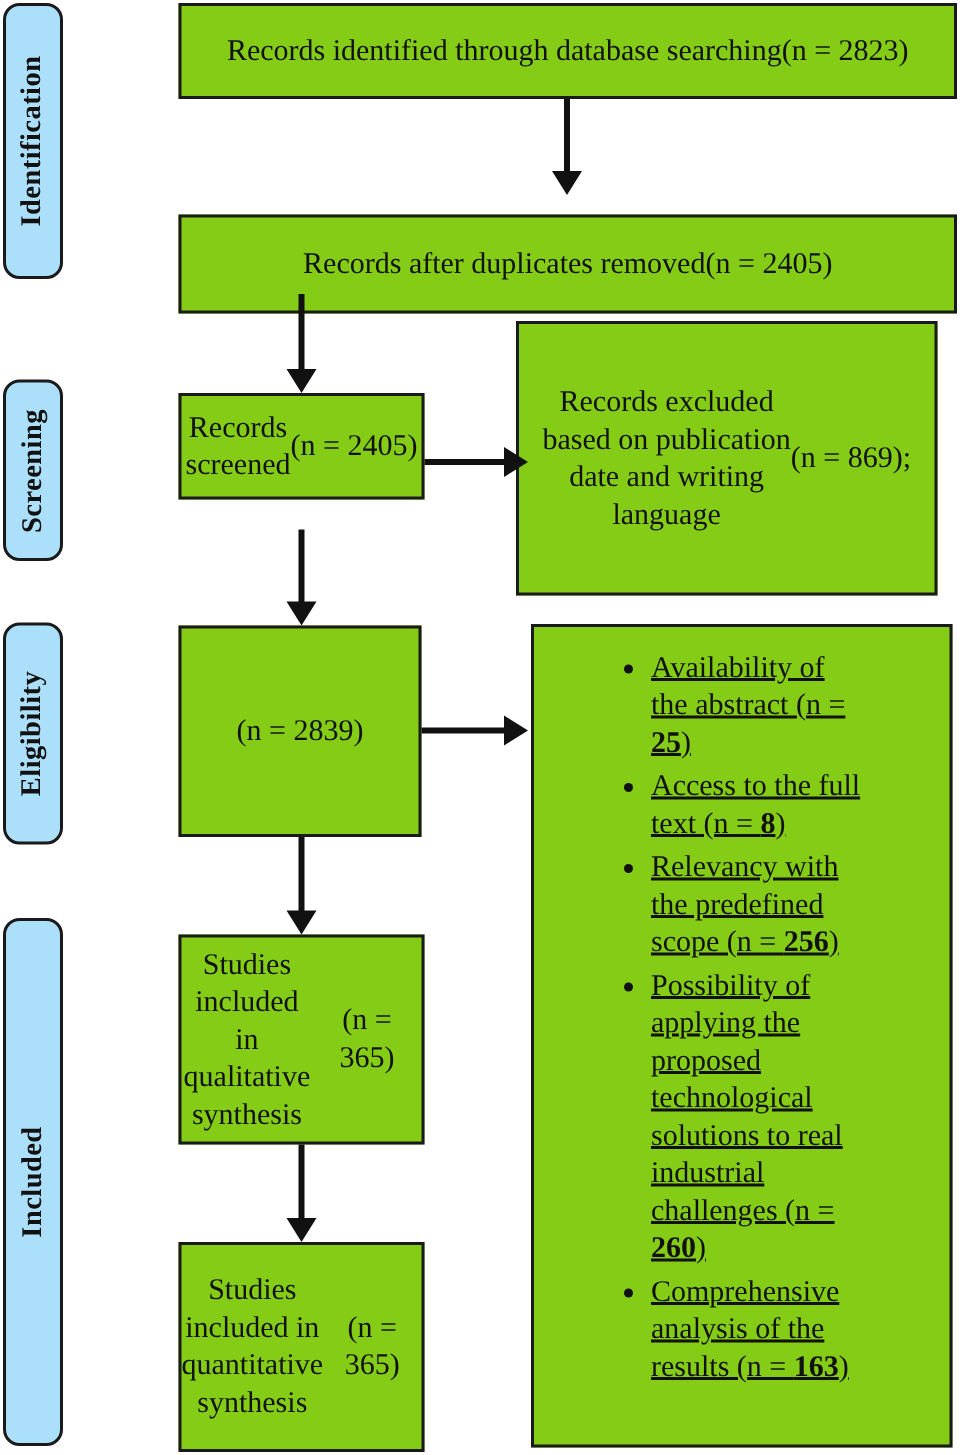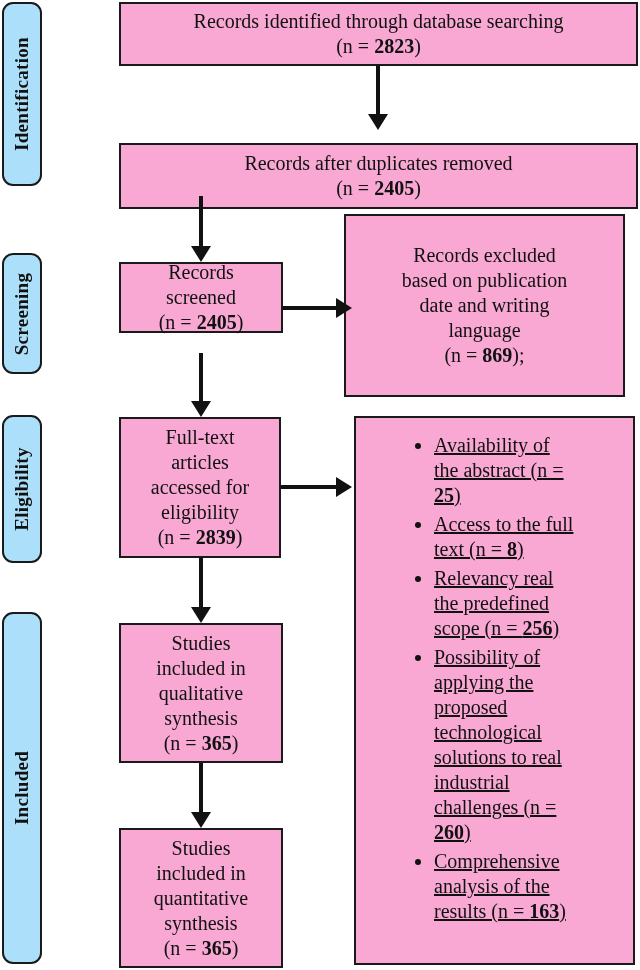--- a/index.html
+++ b/index.html
@@ -28,33 +28,33 @@
   .stage span {
     transform: rotate(-90deg);
     white-space: nowrap;
     font-weight: bold;
     font-size: 19px;
     letter-spacing: 0.3px;
   }
   
   .box {
     position: absolute;
-    background: #f9a8d4;
+    background: #84cc16;
     border: 2px solid #1a1a1a;
     box-sizing: border-box;
     display: flex;
-    flex-direction: column;
+    flex-direction: row;
     align-items: center;
     justify-content: center;
     text-align: center;
     font-size: 20px;
     line-height: 25px;
   }
   .box .box-text { white-space: pre-line; }
-  .n-line b { font-weight: bold; }
+  .n-line b { font-weight: normal; }
   
   .box.reasons-box {
     justify-content: flex-start;
     align-items: stretch;
     text-align: left;
     padding: 8px 10px 8px 14px;
   }
   .reasons-header { white-space: pre-line; }
   ul.reasons {
     margin: 7px 0 0 0;
@@ -134,35 +134,31 @@
 
   <div class="box" style="left:344px; top:214px; width:281px; height:183px;">
     <div class="box-text">Records excluded
 based on publication
 date and writing
 language</div>
     <div class="n-line"><span>(n = </span><b>869</b><span>);</span></div>
   </div>
 
   <div class="box" style="left:119px; top:417px; width:162px; height:141px;">
-    <div class="box-text">Full-text
-articles
-accessed for
-eligibility</div>
     <div class="n-line"><span>(n = </span><b>2839</b><span>)</span></div>
   </div>
 
   <div class="box reasons-box" style="left:354px; top:416px; width:281px; height:549px;">
     <ul class="reasons">
       <li><span>Availability of
 the abstract (n =
 </span><b>25</b><span>)</span></li>
       <li><span>Access to the full
 text (n = </span><b>8</b><span>)</span></li>
-      <li><span>Relevancy real
+      <li><span>Relevancy with
 the predefined
 scope (n = </span><b>256</b><span>)</span></li>
       <li><span>Possibility of
 applying the
 proposed
 technological
 solutions to real
 industrial
 challenges (n =
 </span><b>260</b><span>)</span></li>

